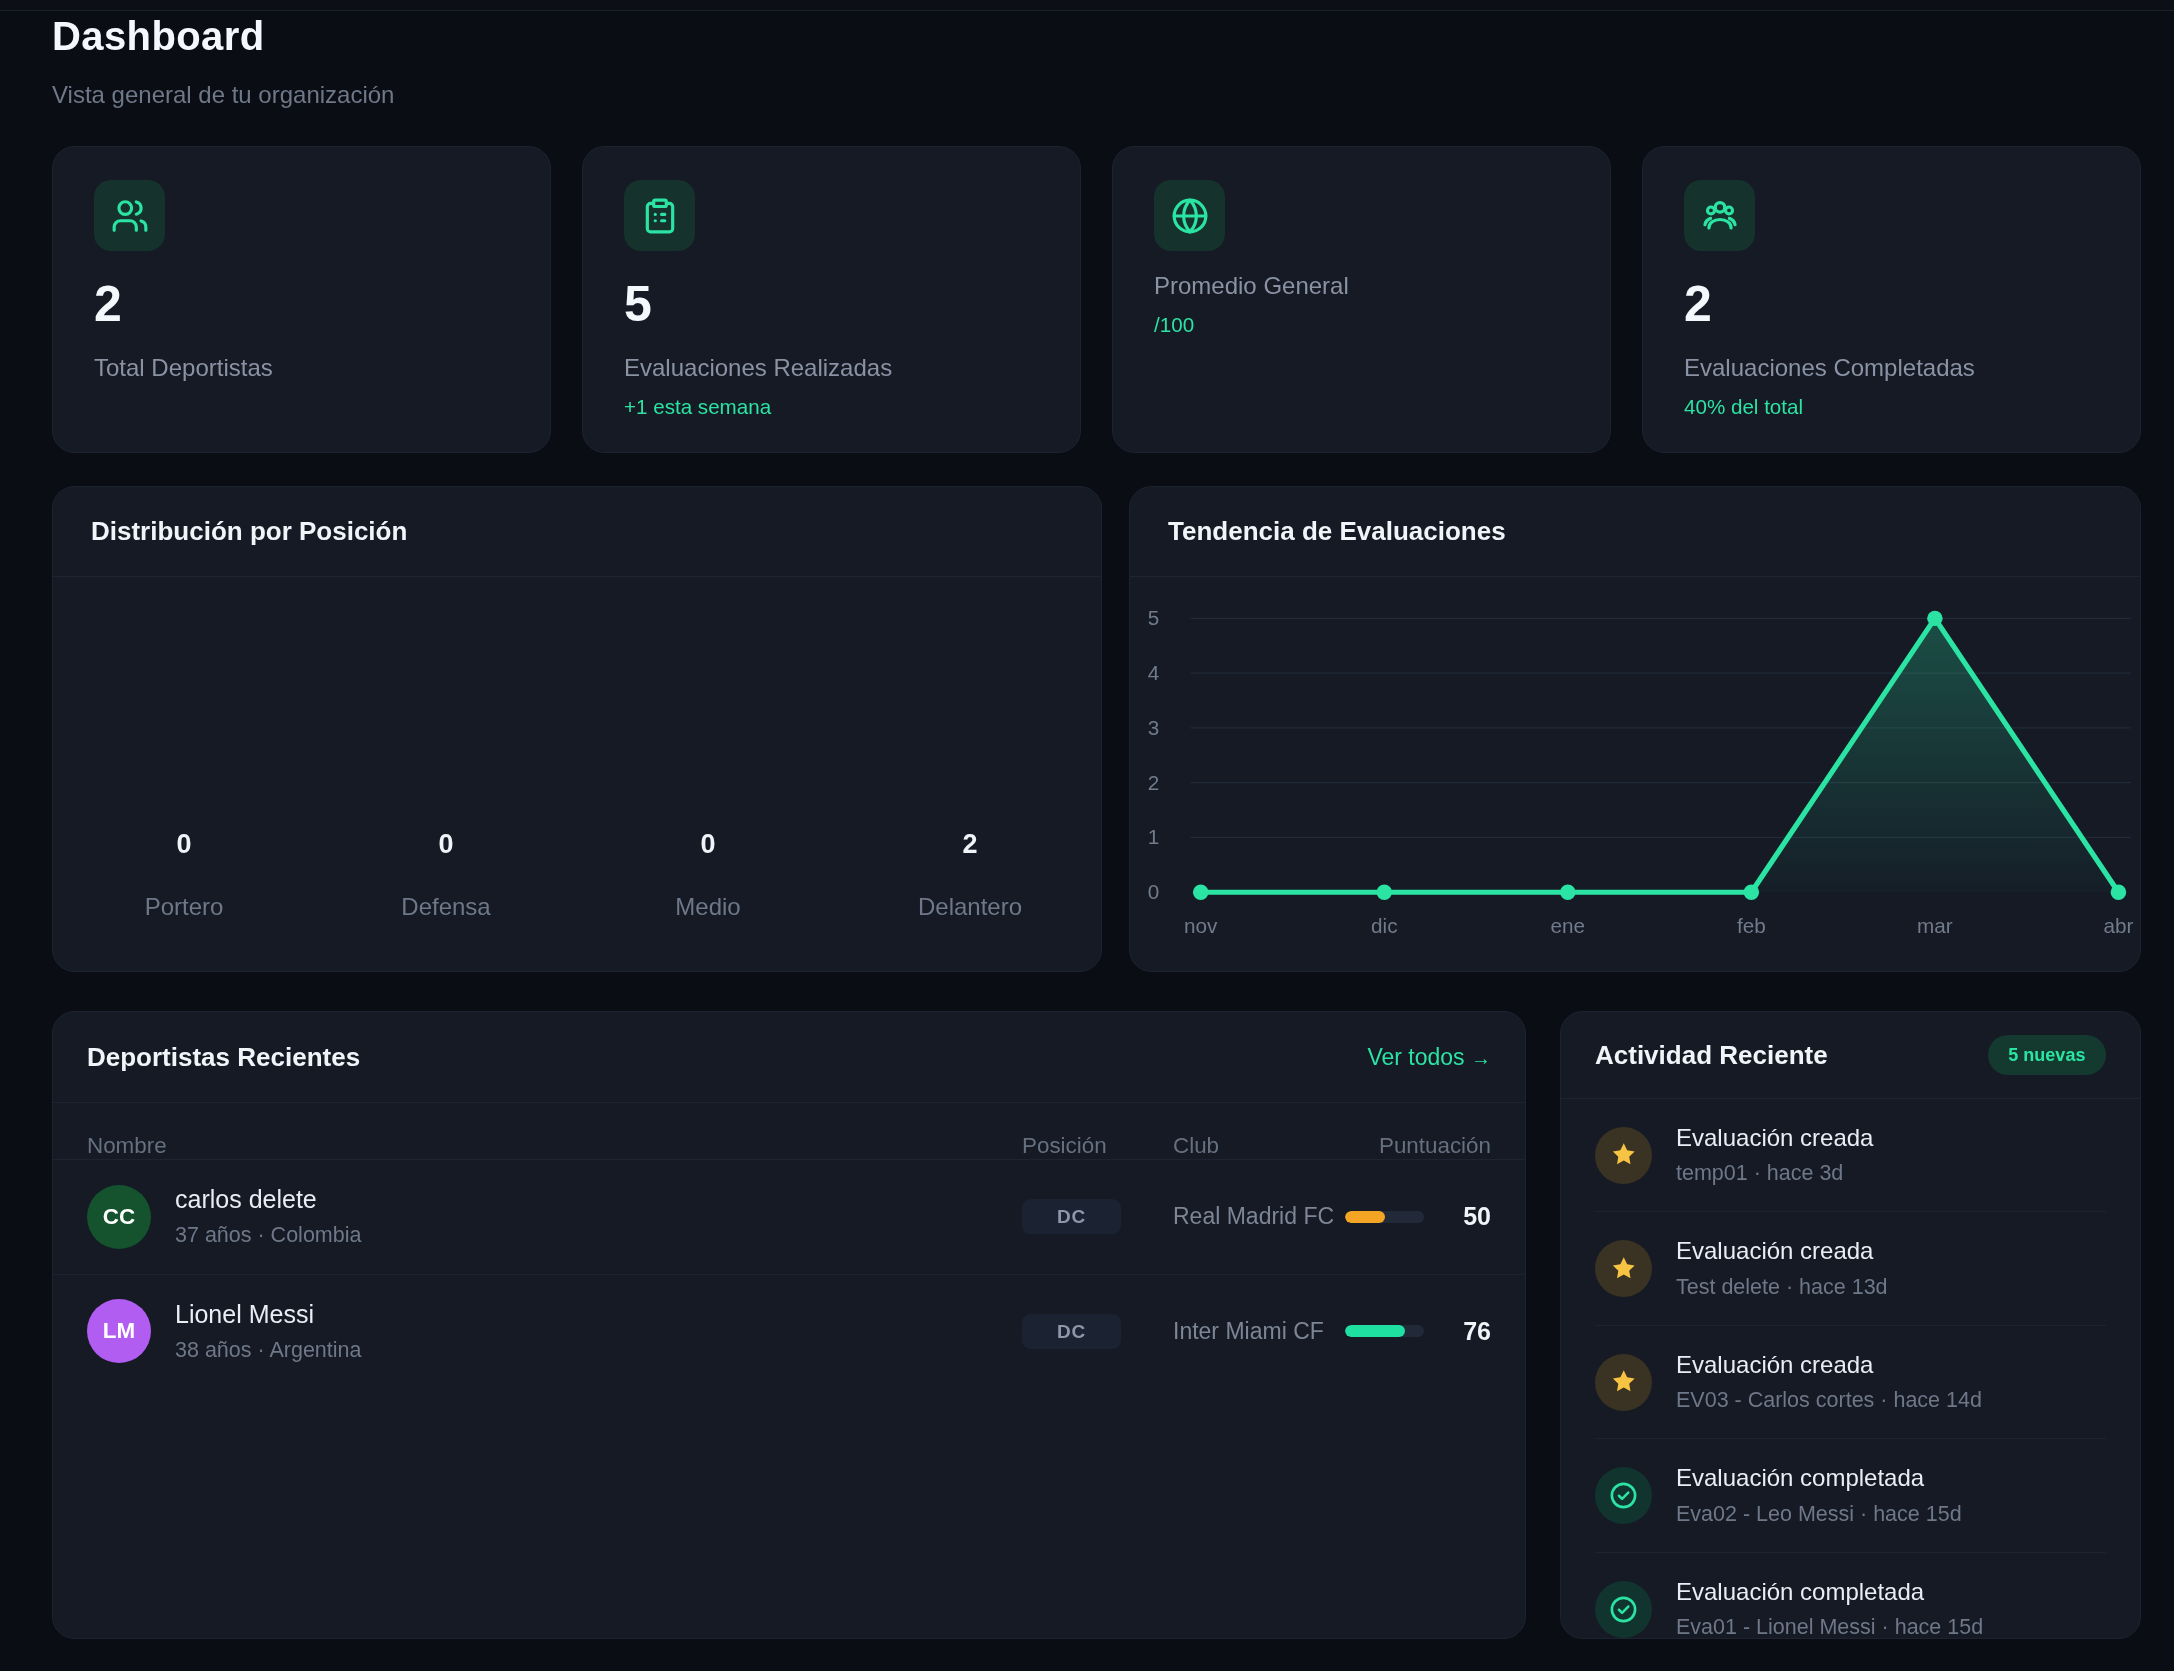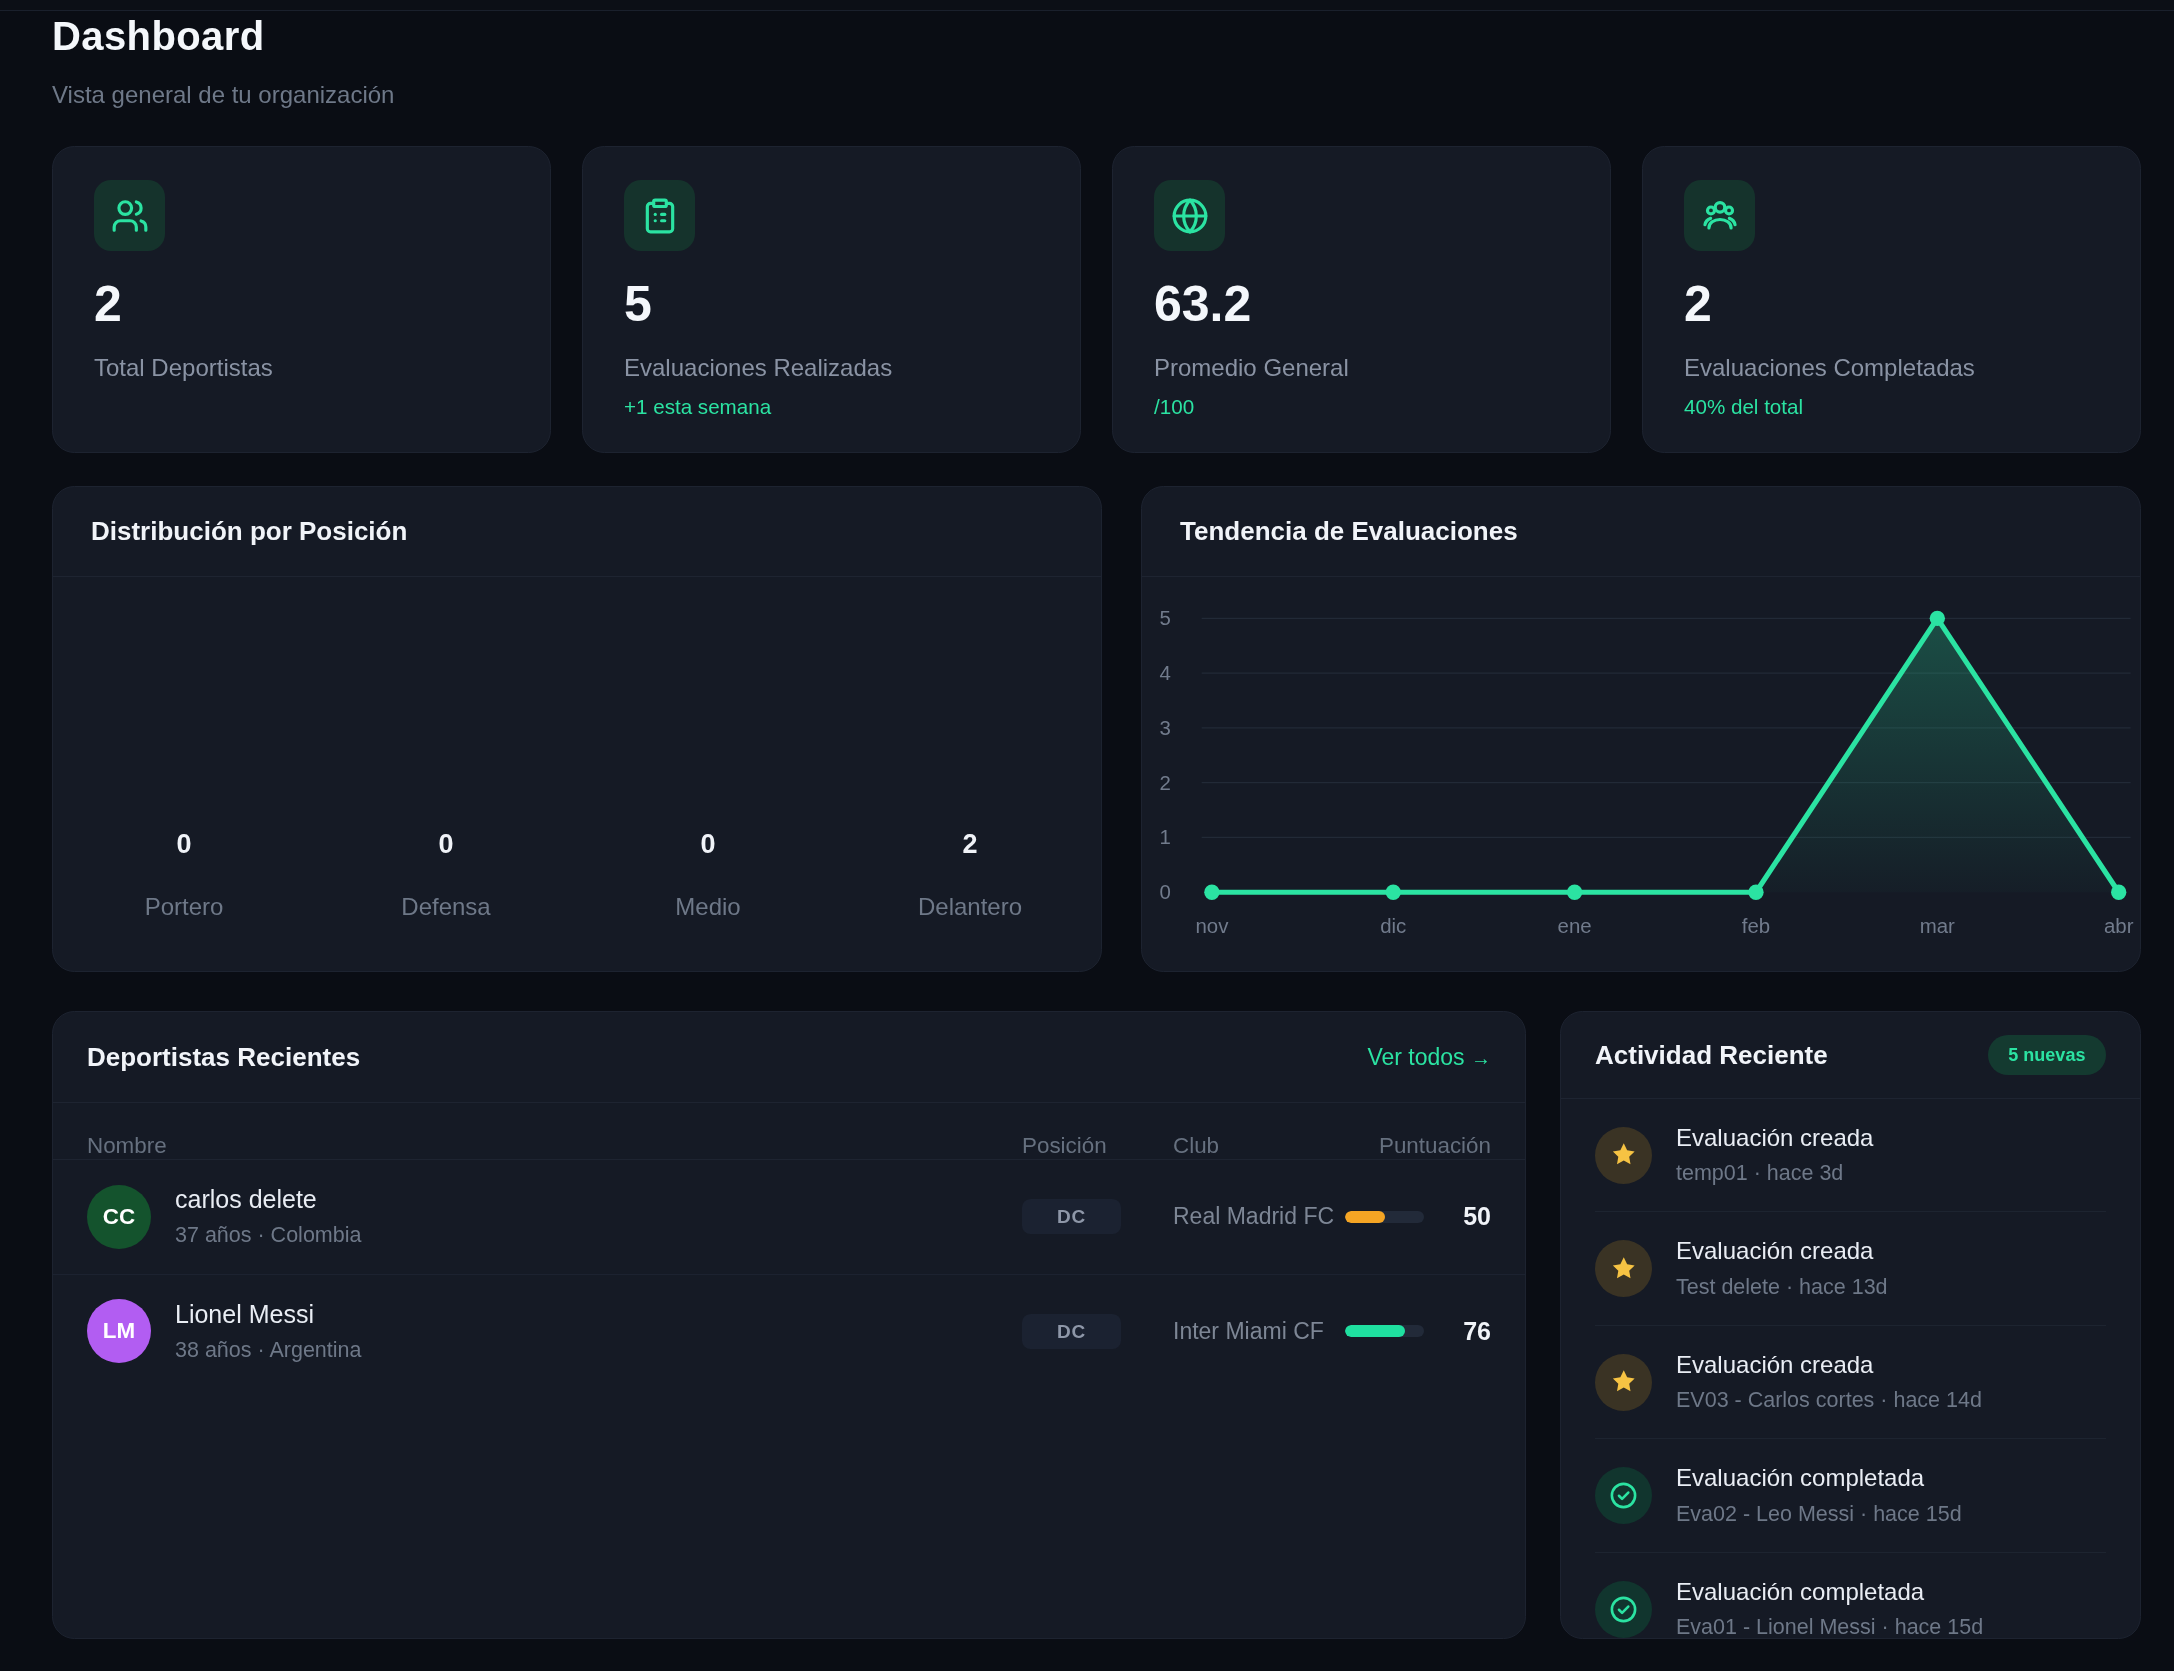--- a/index.html
+++ b/index.html
@@ -36,21 +36,21 @@
   .icon-tile { width:71px; height:71px; border-radius:17px; background:#15332c;
     display:flex; align-items:center; justify-content:center; }
   .icon-tile svg { width:38px; height:38px; stroke:#2be3a2; fill:none;
     stroke-width:2; stroke-linecap:round; stroke-linejoin:round; }
   .stat-value { margin-top:24px; font-size:50px; font-weight:700; color:#f4f7fb; }
   .stat-label { margin-top:21px; font-size:24px; color:#8a93a4; }
   .stat-sub { margin-top:13px; font-size:20.6px; color:#2be3a2; min-height:22.4px; }
 
   
   .mid { position:absolute; left:52px; right:33px; top:486px; height:486px;
-    display:flex; gap:39px; }
+    display:flex; gap:27px; }
   .dist-panel { width:1050px; position:relative; }
   .trend-panel { flex:1; position:relative; }
   .dist-cols { position:absolute; left:0; right:0; bottom:50px;
     display:flex; }
   .dist-col { flex:1; text-align:center; }
   .dist-value { font-size:27px; font-weight:700; color:#f0f3f8; }
   .dist-label { margin-top:33px; font-size:24px; color:#6e7888; }
   .trend-body { position:absolute; left:0; right:0; top:92px; bottom:0; }
   .trend-body svg { width:100%; height:100%; display:block; }
 
@@ -156,21 +156,20 @@
   </div>
 
   <div class="card stat-card">
     <div class="icon-tile">
       <svg viewBox="0 0 24 24">
           <circle cx="12" cy="12" r="10"></circle>
           <path d="M12 2a14.5 14.5 0 0 0 0 20 14.5 14.5 0 0 0 0-20"></path>
           <path d="M2 12h20"></path>
         </svg>
     </div>
-    <div class="stat-value">63.2</div>
     <div class="stat-label">Promedio General</div>
     <div class="stat-sub">/100</div>
   </div>
 
   <div class="card stat-card">
     <div class="icon-tile">
       <svg viewBox="0 0 24 24">
           <circle cx="12" cy="6.5" r="3"></circle>
           <circle cx="6.3" cy="8.5" r="2.2"></circle>
           <circle cx="17.7" cy="8.5" r="2.2"></circle>

